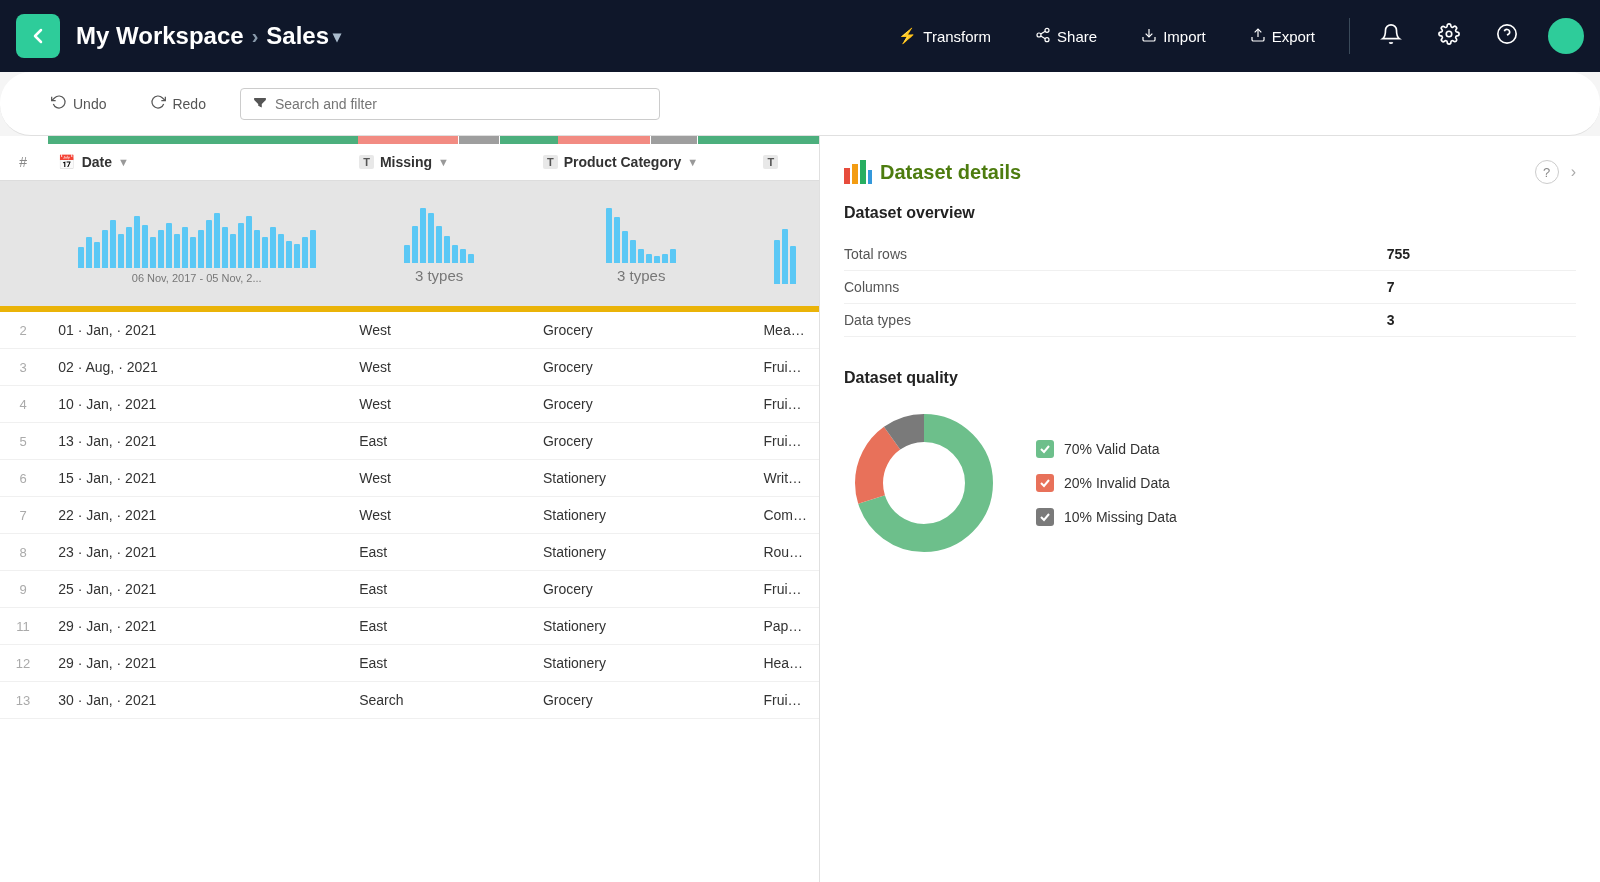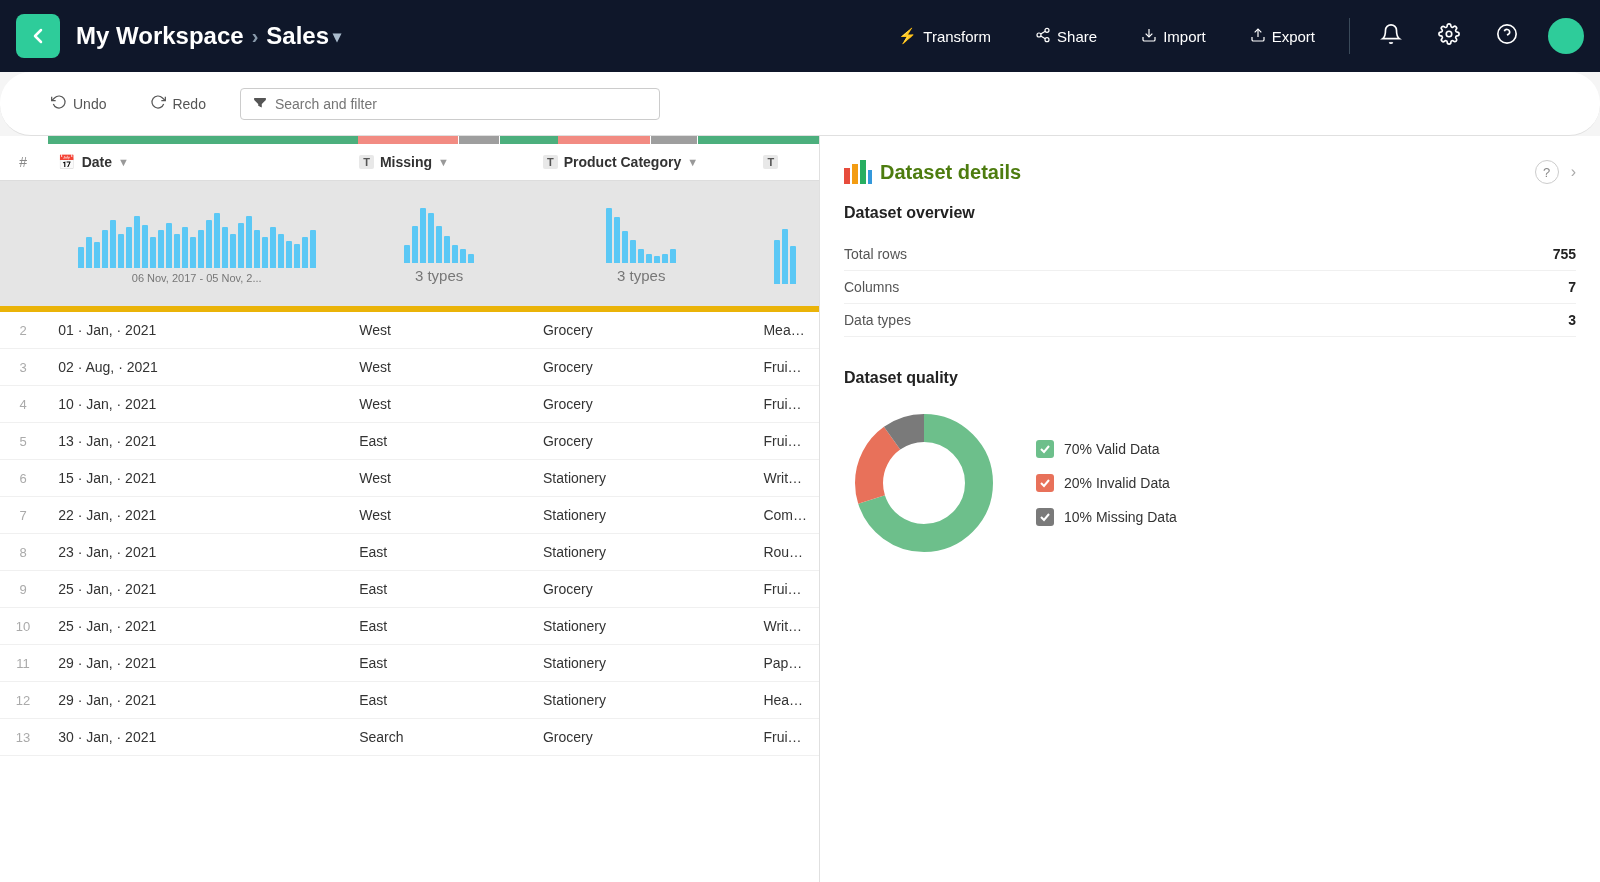--- a/index.html
+++ b/index.html
@@ -176,21 +176,21 @@
     }
 
     .section-title {
       font-size: 16px; font-weight: 700; color: #222;
       margin-bottom: 16px;
     }
 
     .overview-table { width: 100%; margin-bottom: 32px; }
     .overview-table tr td { padding: 8px 0; font-size: 14px; border-bottom: 1px solid #f0f0f0; }
     .overview-table tr td:first-child { color: #555; }
-    .overview-table tr td:last-child { font-weight: 600; color: #222; text-align: right; }
+    .overview-table tr td:last-child { font-weight: 600; color: #222; text-align: left; }
 
     .quality-section { }
     .quality-chart-area {
       display: flex;
       align-items: center;
       gap: 32px;
       margin-top: 16px;
     }
 
     
@@ -522,27 +522,20 @@
           <td>Rou…</td>
         </tr>
         <tr>
           <td class="row-num">9</td>
           <td class="date-cell">25 · Jan, · 2021</td>
           <td>East</td>
           <td>Grocery</td>
           <td>Frui…</td>
         </tr>
         <tr>
-          <td class="row-num">10</td>
-          <td class="date-cell">25 · Jan, · 2021</td>
-          <td>East</td>
-          <td>Stationery</td>
-          <td>Writ…</td>
-        </tr>
-        <tr>
           <td class="row-num">11</td>
           <td class="date-cell">29 · Jan, · 2021</td>
           <td>East</td>
           <td>Stationery</td>
           <td>Pap…</td>
         </tr>
         <tr>
           <td class="row-num">12</td>
           <td class="date-cell">29 · Jan, · 2021</td>
           <td>East</td>

